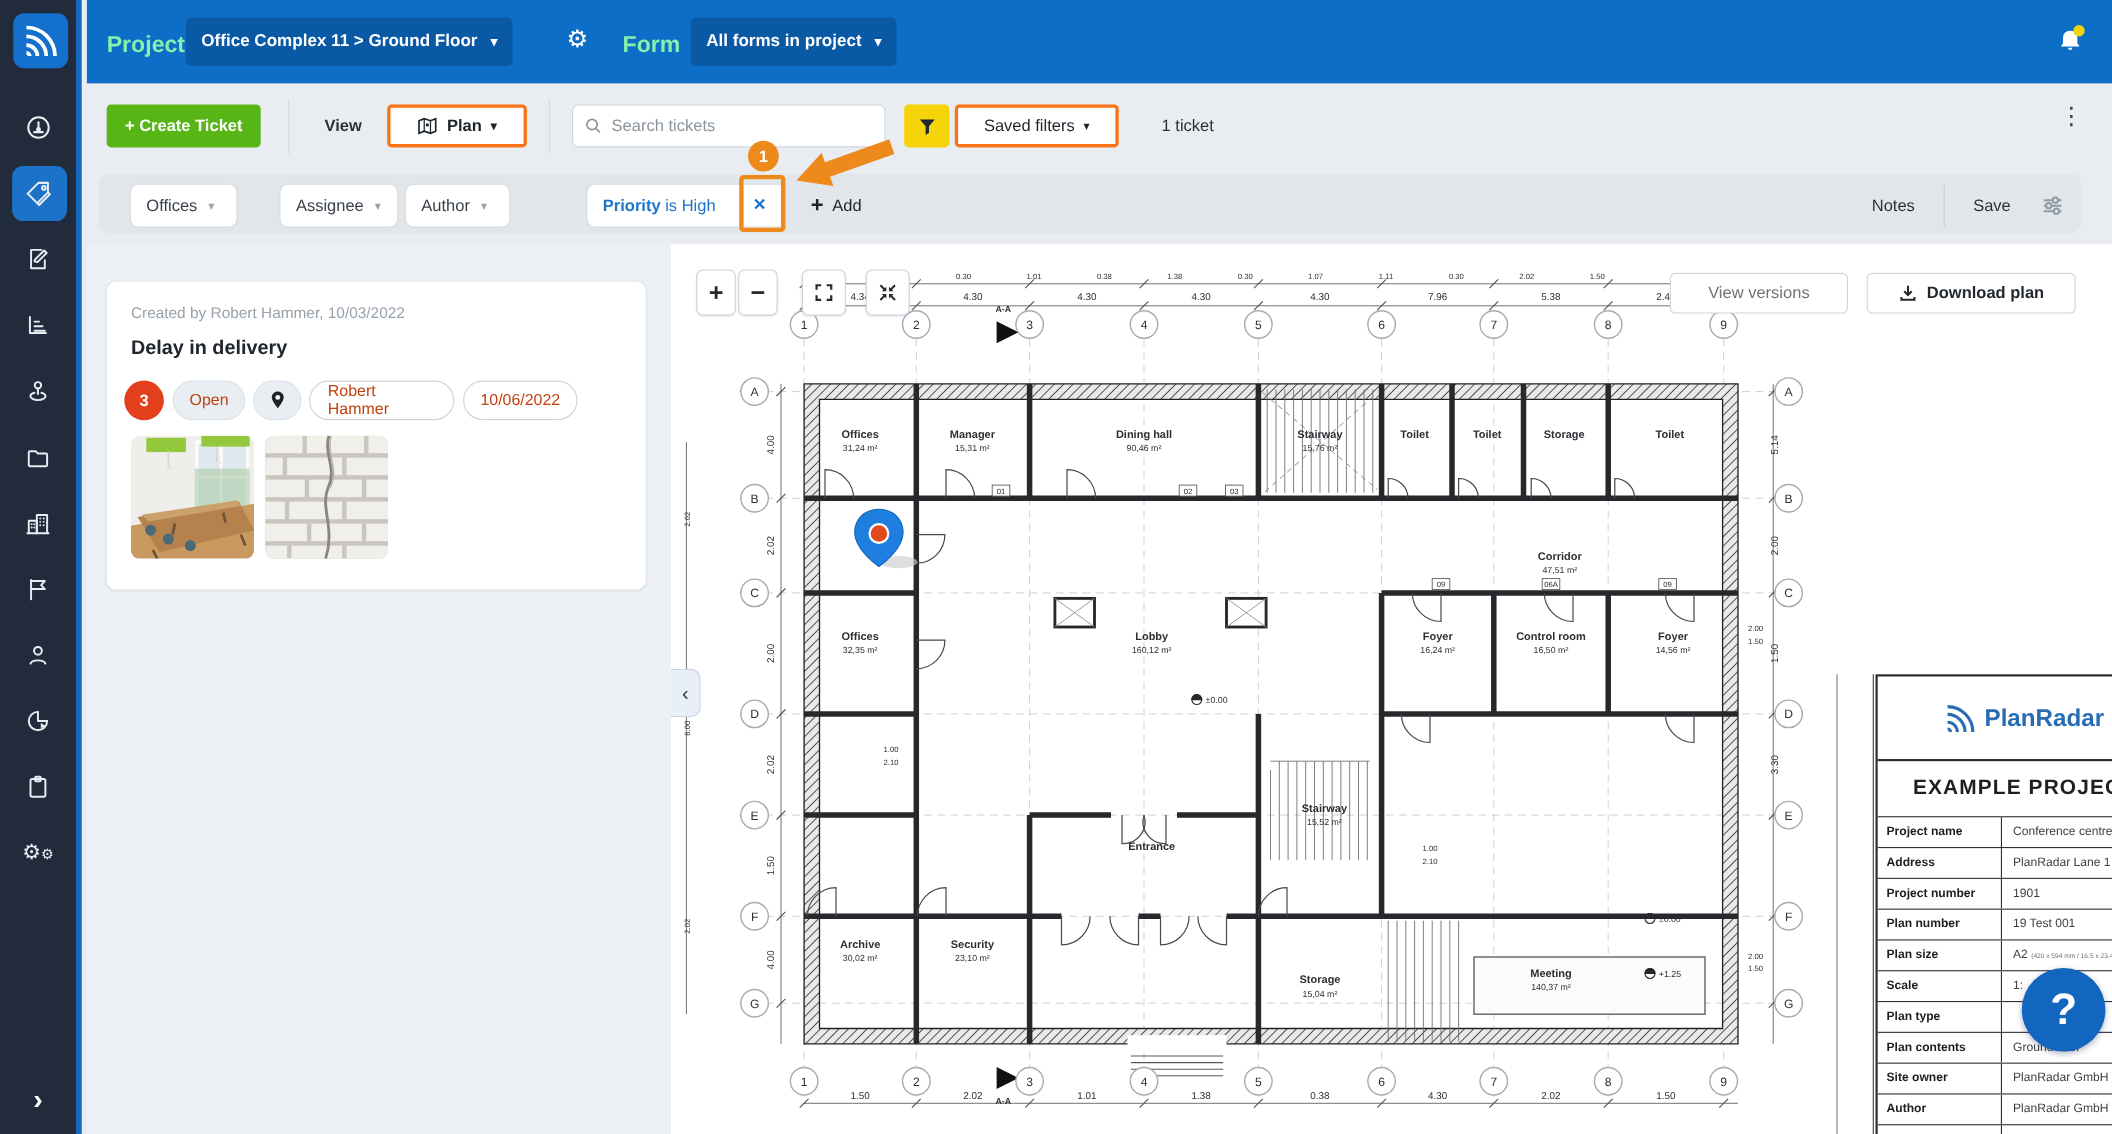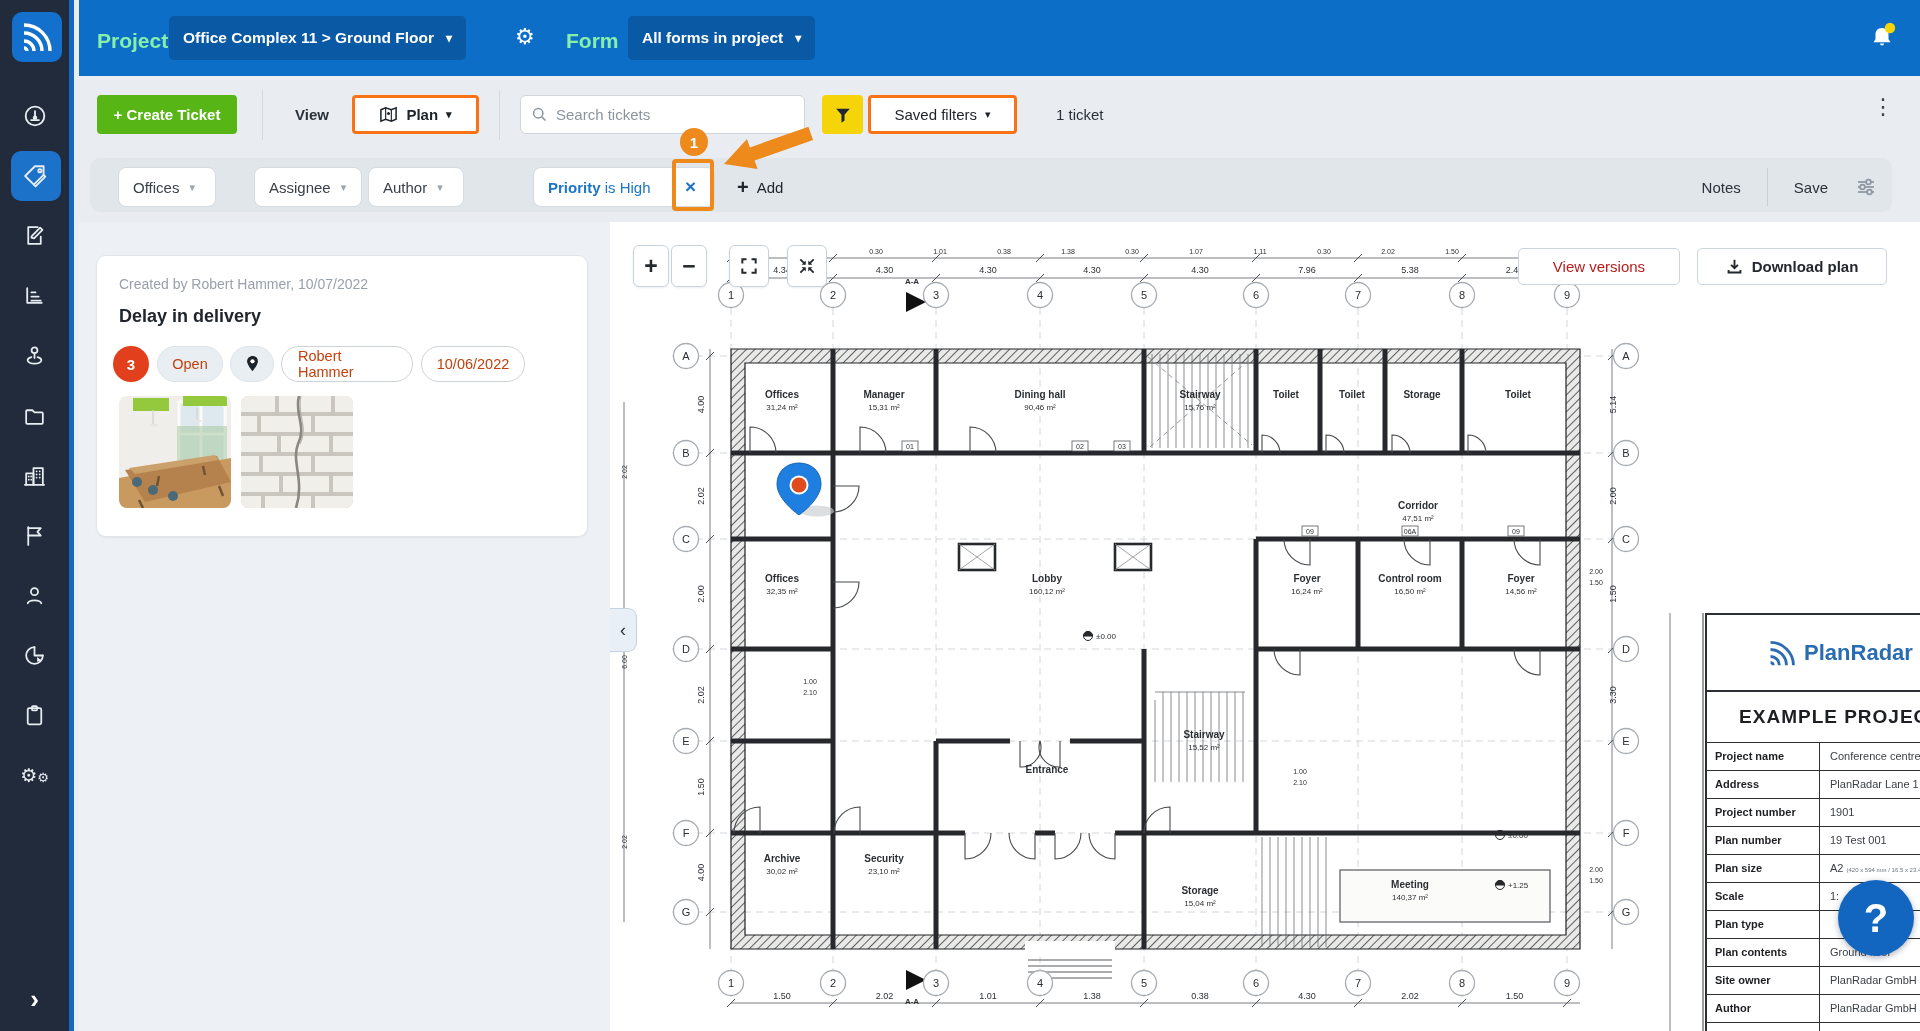--- a/index.html
+++ b/index.html
@@ -338,21 +338,21 @@
 </div>
 
 <div class="ann-box"></div>
 <div class="ann-badge">1</div>
 <svg class="abs" style="left:700px;top:100px;pointer-events:none" width="150" height="90">
   <polygon points="0,0 30,-16 30,-7 92,-7 92,7 30,7 30,16" transform="translate(24,64) rotate(-19.5)" fill="#ee8a1c"></polygon>
 </svg>
 
 <div id="panel">
   <div class="card">
-    <div class="card-created">Created by Robert Hammer, 10/07/2022</div>
+    <div class="card-created">Created by Robert Hammer, 10/03/2022</div>
     <div class="card-title">Delay in delivery</div>
     <div class="badge-red">3</div>
     <div class="chip chip-gray" style="left:60px;width:66px">Open</div>
     <div class="chip chip-gray" style="left:133px;width:44px;padding:0">
       <svg width="15" height="18" viewBox="0 0 16 20">
         <path d="M8 1C4.7 1 2 3.6 2 6.9 2 11 8 18 8 18s6-7 6-11.1C14 3.6 11.3 1 8 1z" fill="#1d232a"></path>
         <circle cx="8" cy="7" r="2.4" fill="#fff"></circle>
       </svg>
     </div>
     <div class="chip chip-line" style="left:184px;width:132px">Robert Hammer</div>
@@ -736,21 +736,21 @@
       </g>
       <g fill="#24292e">
         <path d="M10.5 5.5v5h-5z"></path>
           <path d="M13.5 5.5v5h5z"></path>
         <path d="M10.5 18.5v-5h-5z"></path>
           <path d="M13.5 18.5v-5h5z"></path>
       </g>
     </svg>
   </button>
 
-  <button class="planbtn" style="left:908px;top:26px;width:162px;color:#b91c1c">
+  <button class="planbtn" style="left:908px;top:26px;width:162px;color:#737373">
     <span>View versions</span>
   </button>
   <button class="planbtn" style="left:1087px;top:26px;width:190px;color:#23282e;font-weight:bold">
     <svg width="17" height="17" viewBox="0 0 20 20">
       <path d="M10 2v9 M6 8l4 4 4-4" stroke="#23282e" stroke-width="2.2" fill="none"></path>
       <path d="M3 14v3h14v-3" stroke="#23282e" stroke-width="2.2" fill="none"></path>
     </svg>
     <span>Download plan</span>
   </button>
 

